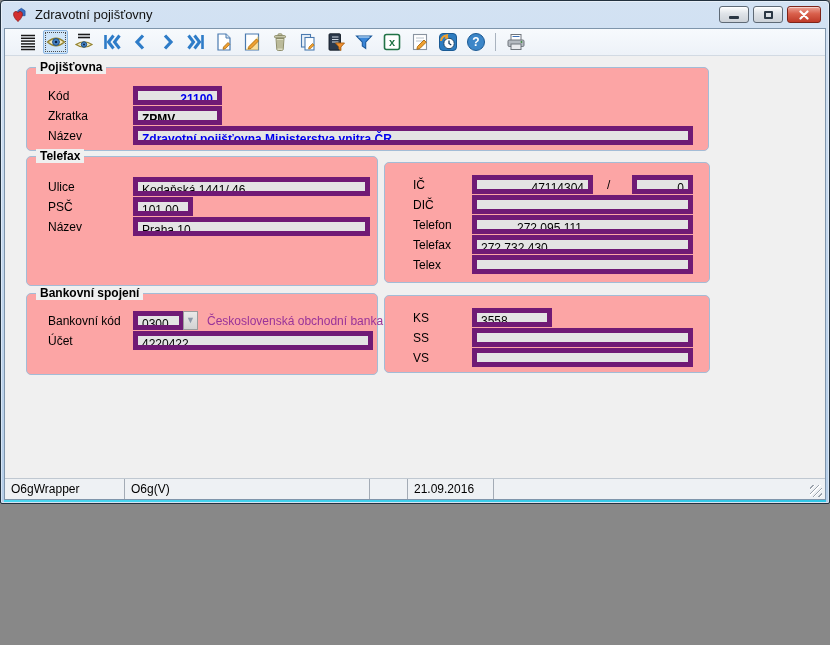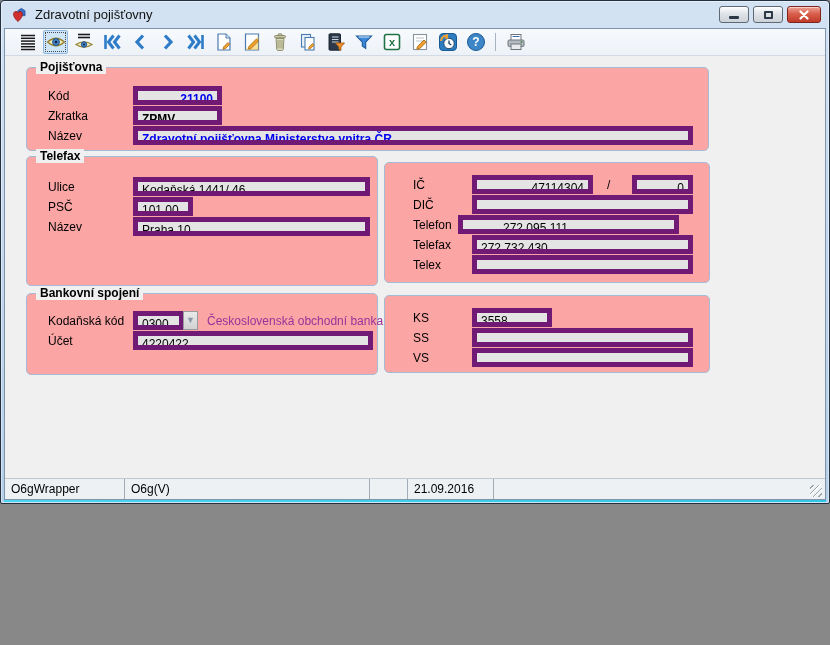--- a/index.html
+++ b/index.html
@@ -291,30 +291,30 @@
       </div>
 
       <div class="groupbox" style="left:379px; top:106px; width:326px; height:121px;">
         <span class="lbl" style="left:28px; top:13px;">IČ</span>
         <div class="fld right" style="left:87px; top:12px; width:121px;">47114304</div>
         <span class="slash" style="left:222px; top:13px;">/</span>
         <div class="fld right" style="left:247px; top:12px; width:61px;">0</div>
         <span class="lbl" style="left:28px; top:33px;">DIČ</span>
         <div class="fld" style="left:87px; top:32px; width:221px;"></div>
         <span class="lbl" style="left:28px; top:53px;">Telefon</span>
-        <div class="fld" style="left:73px; top:52px; width:221px;padding-left:40px;">272 095 111</div>
+        <div class="fld" style="left:87px; top:52px; width:221px;padding-left:40px;">272 095 111</div>
         <span class="lbl" style="left:28px; top:73px;">Telefax</span>
         <div class="fld" style="left:87px; top:72px; width:221px;">272 732 430</div>
         <span class="lbl" style="left:28px; top:93px;">Telex</span>
         <div class="fld" style="left:87px; top:92px; width:221px;"></div>
       </div>
 
       <div class="groupbox" style="left:21px; top:237px; width:352px; height:82px;">
         <span class="legend">Bankovní spojení</span>
-        <span class="lbl" style="left:21px; top:18px;">Kodaňská kód</span>
+        <span class="lbl" style="left:21px; top:18px;">Bankovní kód</span>
         <div class="fld" style="left:106px; top:17px; width:51px;">0300</div>
         <div class="combo-btn" style="left:156px; top:17px;">
           <span class="combo-glyph">▼</span>
         </div>
         <span class="bank-name" style="left:180px; top:18px;">Československá obchodní banka</span>
         <span class="lbl" style="left:21px; top:38px;">Účet</span>
         <div class="fld" style="left:106px; top:37px; width:240px;">4220422</div>
       </div>
 
       <div class="groupbox" style="left:379px; top:239px; width:326px; height:78px;">

